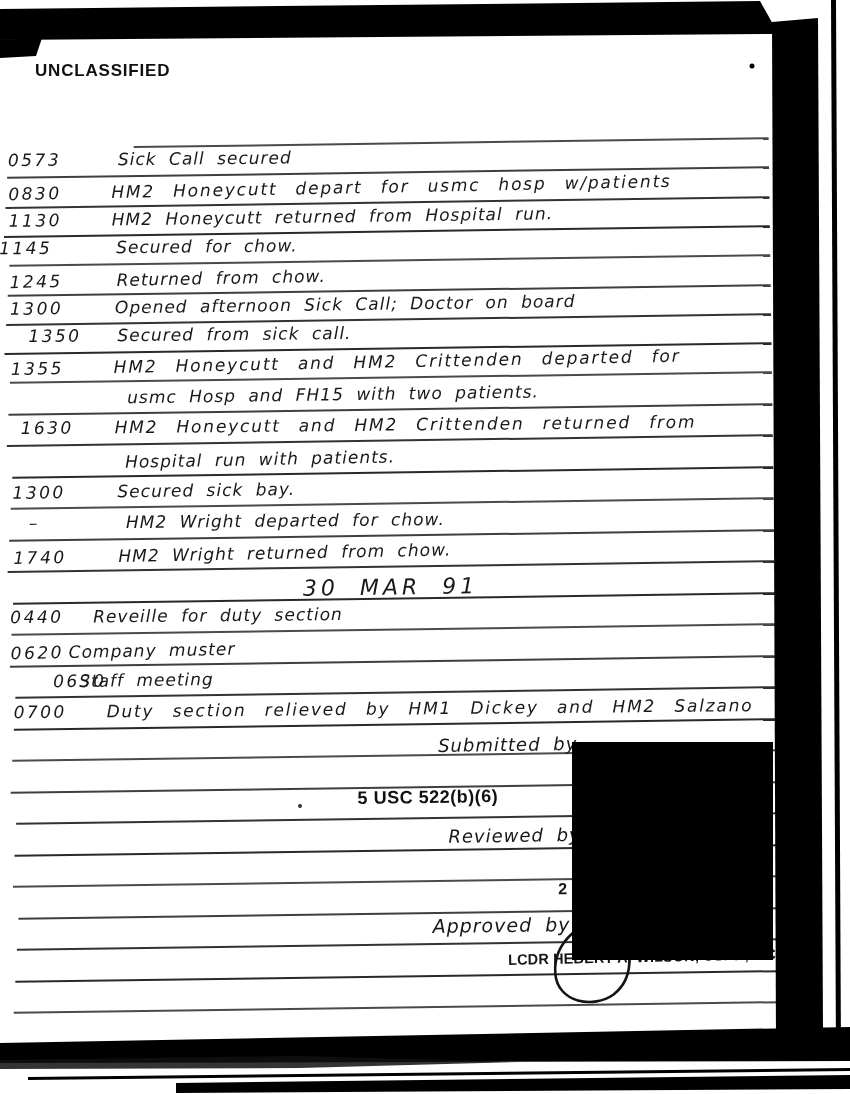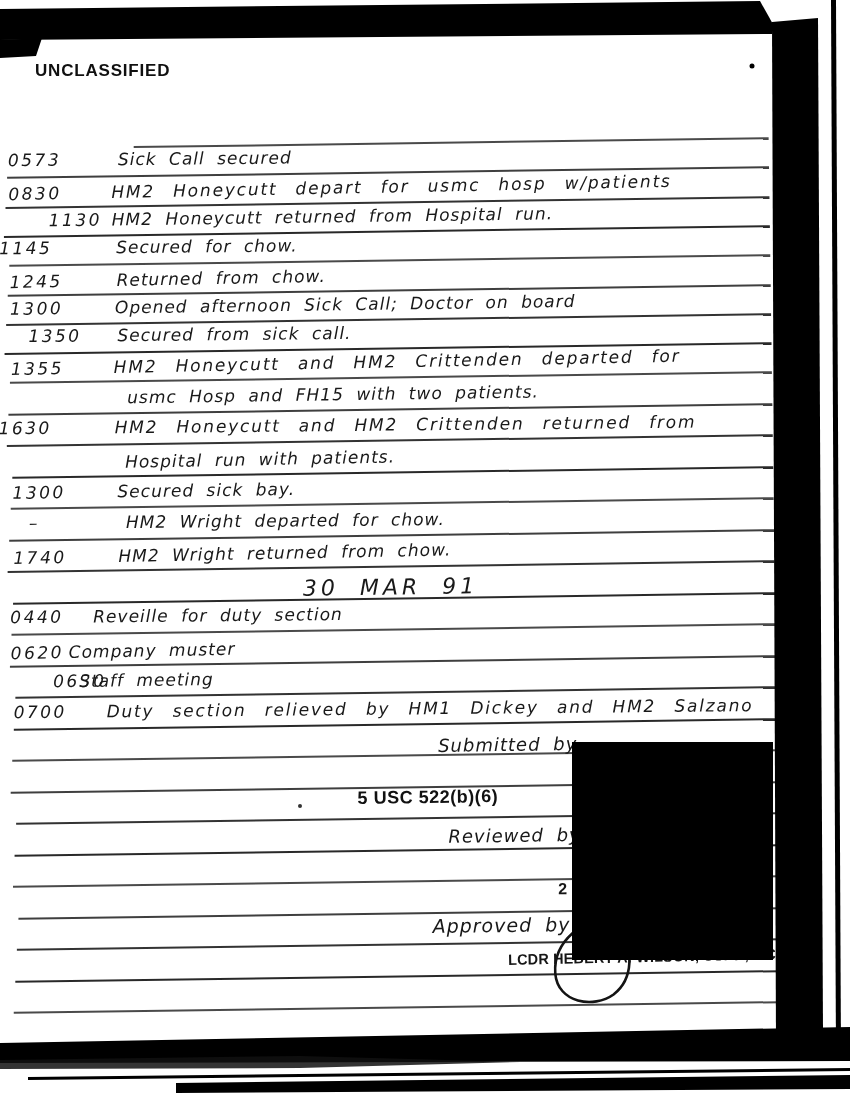--- a/index.html
+++ b/index.html
@@ -105,21 +105,21 @@
     <div id="rows-prev">
         <div class="row r-tilt1" style="left: 0px; top: 152.3px; width: 780px;">
           <span class="hw time" style="left: 14px;">0573</span>
           <span class="hw etext" style="left: 124px;">Sick Call secured</span>
         </div>
         <div class="row wide r-tilt2" style="left: 0px; top: 181.6px; width: 780px;">
           <span class="hw time" style="left: 14px;">0830</span>
           <span class="hw etext" style="left: 117px;">HM2 Honeycutt depart for usmc hosp w/patients</span>
         </div>
         <div class="row" style="left: 0px; top: 210.9px; width: 780px;">
-          <span class="hw time" style="left: 14px; margin-left: 40px;">1130</span>
+          <span class="hw time" style="left: 14px;">1130</span>
           <span class="hw etext" style="left: 117px;">HM2 Honeycutt returned from Hospital run.</span>
         </div>
         <div class="row r-tilt1" style="left: 0px; top: 240.2px; width: 780px;">
           <span class="hw time" style="left: 4px;">1145</span>
           <span class="hw etext" style="left: 121px;">Secured for chow.</span>
         </div>
         <div class="row r-tilt2" style="left: 0px; top: 269.5px; width: 780px;">
           <span class="hw time" style="left: 14px;">1245</span>
           <span class="hw etext" style="left: 121px;">Returned from chow.</span>
         </div>
@@ -132,21 +132,21 @@
           <span class="hw etext" style="left: 121px;">Secured from sick call.</span>
         </div>
         <div class="row wide r-tilt2" style="left: 0px; top: 357.4px; width: 780px;">
           <span class="hw time" style="left: 14px;">1355</span>
           <span class="hw etext" style="left: 117px;">HM2 Honeycutt and HM2 Crittenden departed for</span>
         </div>
         <div class="row" style="left: 0px; top: 388.5px; width: 780px;">
           <span class="hw etext" style="left: 130px;">usmc Hosp and FH15 with two patients.</span>
         </div>
         <div class="row wide r-tilt1" style="left: 0px; top: 420px; width: 780px;">
-          <span class="hw time" style="left: 1px; font-style: italic;">1630</span>
+          <span class="hw time" style="left: 23px; font-style: italic;">1630</span>
           <span class="hw etext" style="left: 117px;">HM2 Honeycutt and HM2 Crittenden returned from</span>
         </div>
         <div class="row r-tilt2" style="left: 0px; top: 451.5px; width: 780px;">
           <span class="hw etext" style="left: 127px;">Hospital run with patients.</span>
         </div>
         <div class="row" style="left: 0px; top: 483px; width: 780px;">
           <span class="hw time" style="left: 14px;">1300</span>
           <span class="hw etext" style="left: 119px;">Secured sick bay.</span>
         </div>
         <div class="row r-tilt1" style="left: 0px; top: 514.5px; width: 780px;">

